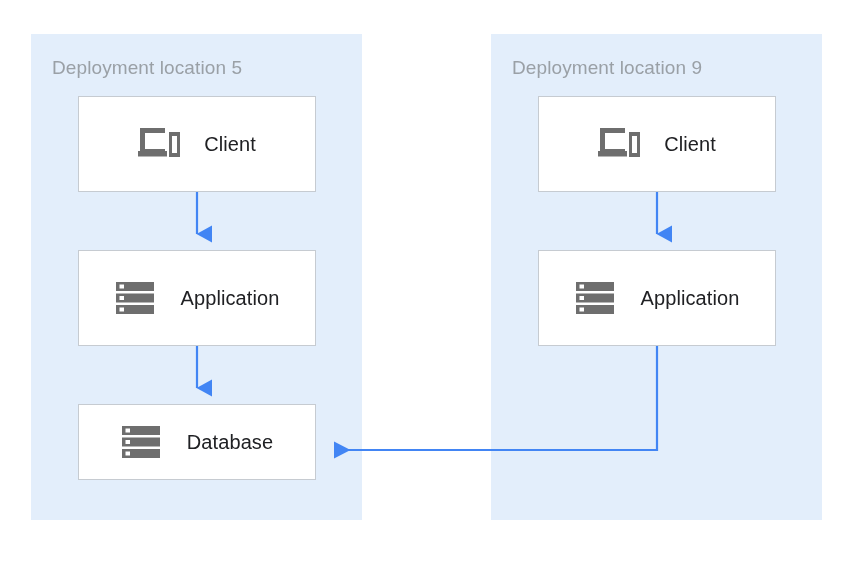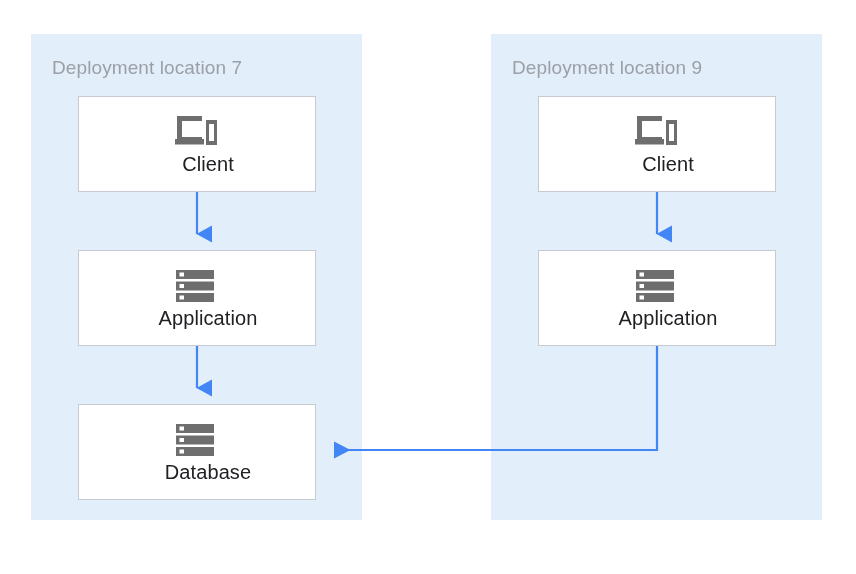--- a/index.html
+++ b/index.html
@@ -40,21 +40,21 @@
     letter-spacing: 0.1px;
   }
 
   
   .node {
     position: absolute;
     background: #ffffff;
     border: 1px solid #C6CBD1;
     box-sizing: border-box;
     display: flex;
-    flex-direction: column;
+    flex-direction: row;
     align-items: center;
     justify-content: center;
   }
   .node-label {
     font-size: 20px;
     line-height: 24px;
     color: #202124;
     white-space: nowrap;
     margin-left: 22px;
     letter-spacing: 0.1px;
@@ -62,21 +62,21 @@
   .node-icon {
     flex: 0 0 auto;
     display: block;
     width: 44px;
     height: 40px;
   }
 
   
   #node-client-1 { left: 78px;  top: 96px;  width: 238px; height: 96px; }
   #node-app-1    { left: 78px;  top: 250px; width: 238px; height: 96px; }
-  #node-db-1     { left: 78px;  top: 404px; width: 238px; height: 96px; }
+  #node-db-1     { left: 78px;  top: 404px; width: 238px; height: 76px; }
 
   
   #node-client-2 { left: 538px; top: 96px;  width: 238px; height: 96px; }
   #node-app-2    { left: 538px; top: 250px; width: 238px; height: 96px; }
 
   
   #connectors {
     position: absolute;
     left: 0;
     top: 0;
@@ -84,21 +84,21 @@
     height: 574px;
     pointer-events: none;
   }
 </style>
 </head>
 <body>
 
 <div id="canvas">
 
   <div class="zone" id="zone-1">
-    <div class="zone-label">Deployment location 7</div>
+    <div class="zone-label">Deployment location 5</div>
   </div>
 
   <div class="zone" id="zone-2">
     <div class="zone-label">Deployment location 9</div>
   </div>
 
   <svg id="connectors" viewBox="0 0 856 574" width="856" height="574" aria-hidden="true">
     <defs>
       <marker id="arrow-down" markerWidth="18" markerHeight="16" refX="9" refY="15" orient="auto" markerUnits="userSpaceOnUse">
         <path d="M 0.5,0 L 17.5,0 L 9,15.5 Z" fill="#4285F4"></path>

